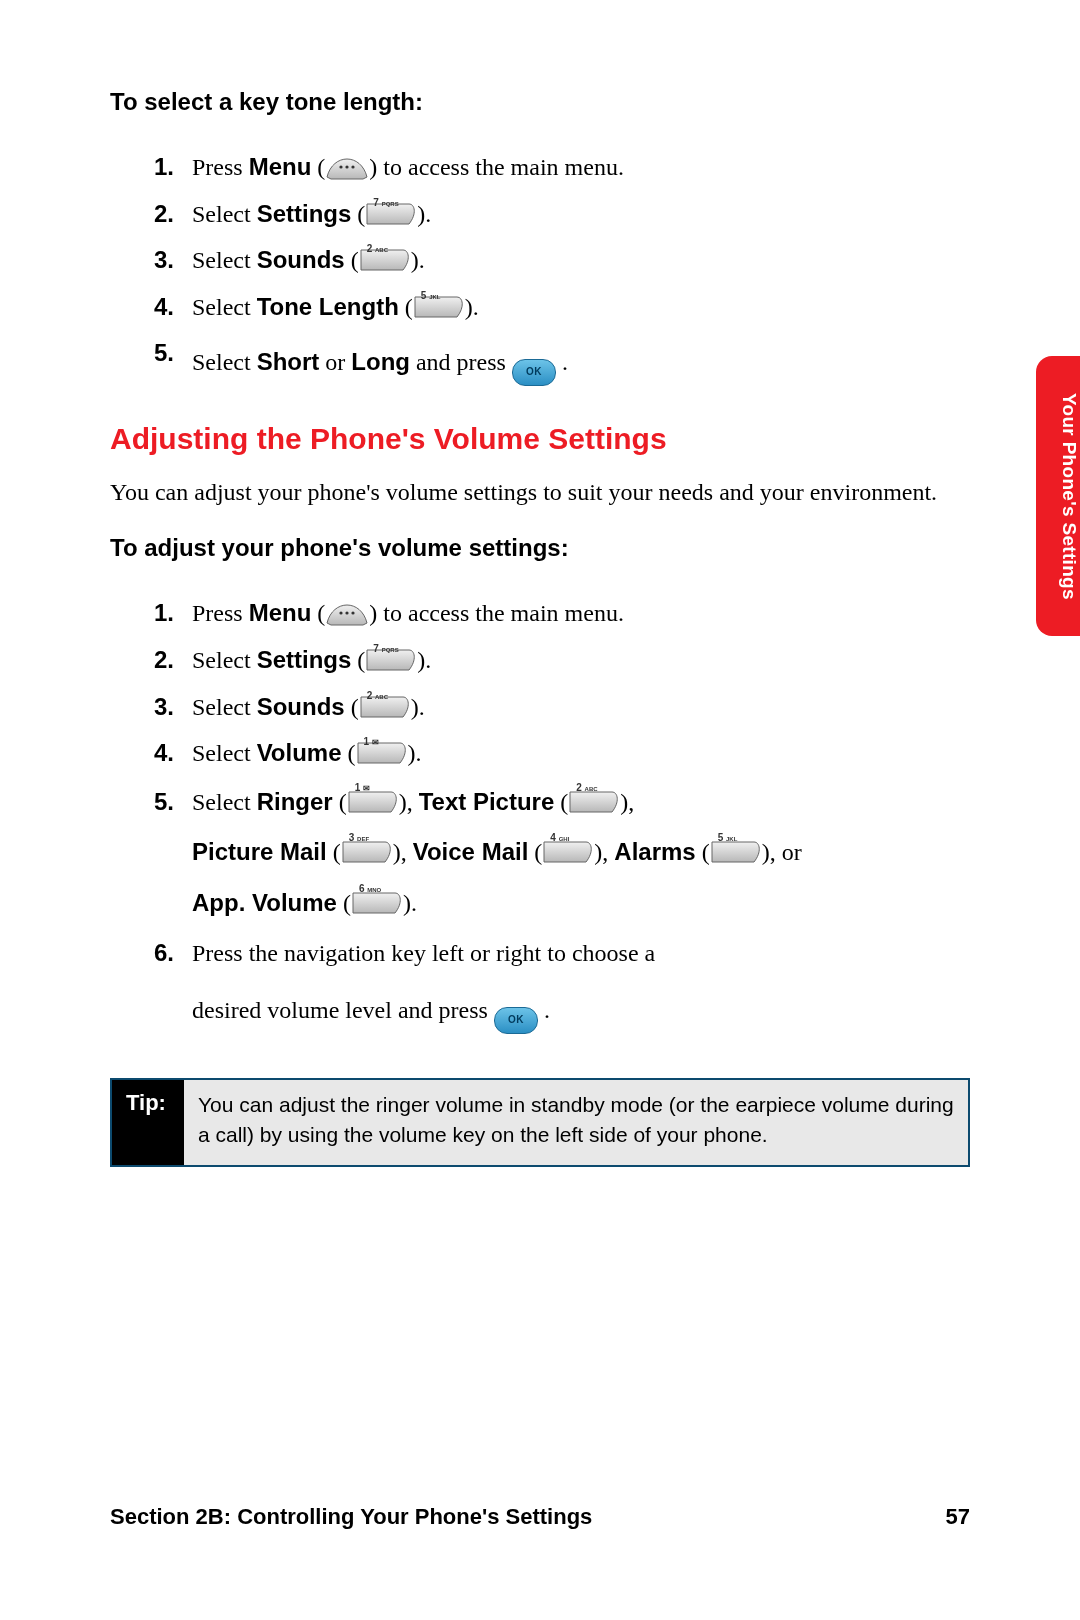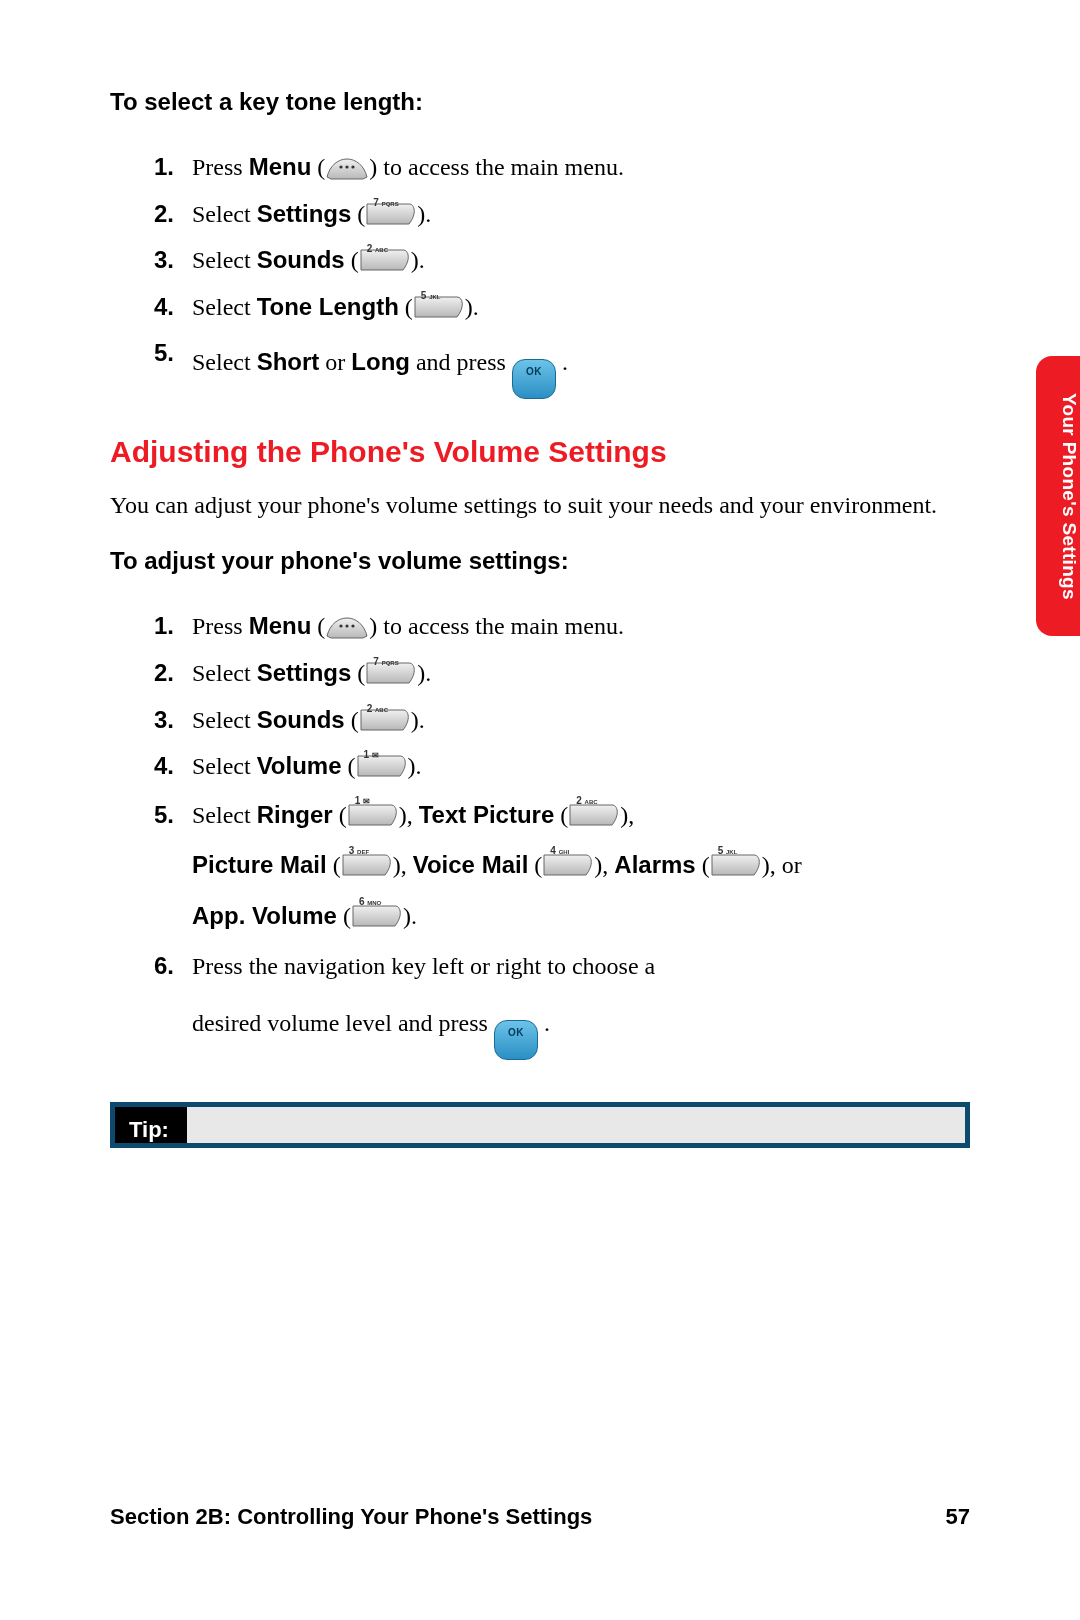--- a/index.html
+++ b/index.html
@@ -74,21 +74,21 @@
     font-size: 10px;
     font-weight: bold;
     color: #333;
     line-height: 1;
     white-space: nowrap;
   }
   .key-ok {
     display: inline-block;
     vertical-align: -5px;
     width: 44px;
-    height: 40px;
+    height: 27px;
     background: linear-gradient(#6cc3e8,#2b8fc4);
     border: 1px solid #1a6a96;
     border-radius: 13px;
     text-align: center;
     font-family: Arial, Helvetica, sans-serif;
     font-size: 10px;
     font-weight: bold;
     color: #003a5c;
     line-height: 24px;
     letter-spacing: 0.5px;
@@ -108,21 +108,21 @@
     font-weight: bold;
     font-size: 19px;
     writing-mode: vertical-rl;
     text-align: center;
     padding: 14px 0;
     letter-spacing: 0.3px;
   }
   .tip-box {
     display: flex;
     margin-top: 42px;
-    border: 5px solid #0c4a6e;
+    border: 2px solid #0c4a6e;
     background: #e8e8e8;
   }
   .tip-label {
     background: #000;
     color: #fff;
     font-family: Arial, Helvetica, sans-serif;
     font-weight: bold;
     font-size: 22px;
     padding: 10px 14px 0 14px;
     flex: 0 0 auto;
@@ -269,20 +269,21 @@
   <li class="li-multi">
     <span class="num">6.</span>
     <span>Press the navigation key left or right to choose a</span><br>
     <span>desired volume level and press </span>
     <span class="key-ok">OK</span><span> .</span>
   </li>
 </ol>
 
 <div class="tip-box">
   <div class="tip-label">Tip:</div>
+  <div class="tip-body">You can adjust the ringer volume in standby mode (or the earpiece volume during a call) by using the volume key on the left side of your phone.</div>
 </div>
 
 <div class="side-tab">Your Phone's Settings</div>
 
 <div class="footer">
   <span>Section 2B: Controlling Your Phone's Settings</span>
   <span>57</span>
 </div>
 
 </body></html>

